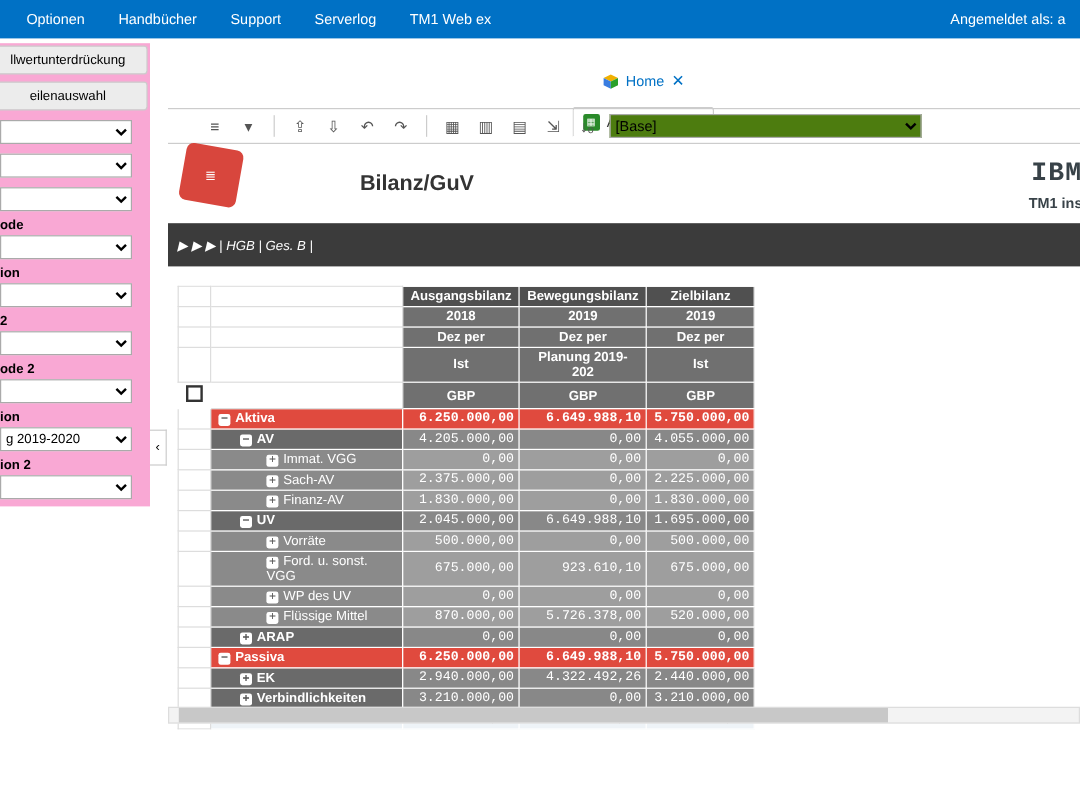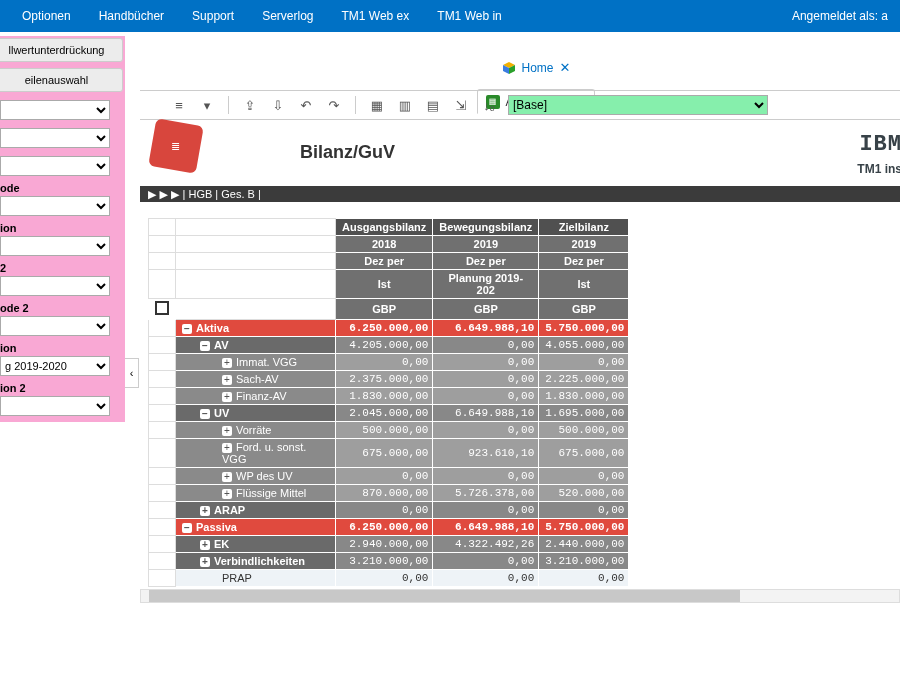--- a/index.html
+++ b/index.html
@@ -31,32 +31,32 @@
 .tab .cube-icon { width:14px; height:14px; display:inline-flex; align-items:center; justify-content:center; }
 .tab .close { color:#0071c5; font-size:13px; cursor:pointer; }
 .tab .label { color:#0071c5; }
 .tab.active .label { color:#333; }
 .tab .sheet-icon { width:14px; height:14px; background:#2a8a2a; border-radius:2px; display:inline-flex; align-items:center; justify-content:center; font-size:8px; color:#fff; }
 
 
 .toolbar { margin-top:4px; height:30px; border-top:1px solid #ccc; border-bottom:1px solid #ccc; display:flex; align-items:center; padding:0 30px; gap:10px; font-size:12px; }
 .toolbar .tbtn { width:18px; height:18px; display:inline-flex; align-items:center; justify-content:center; color:#555; cursor:pointer; font-size:13px; }
 .toolbar .sep { width:1px; height:18px; background:#ccc; margin:0 2px; }
-.toolbar select { height:20px; width:260px; font-size:12px; border:1px solid #aaa; background:#86efac; }
+.toolbar select { height:20px; width:260px; font-size:12px; border:1px solid #aaa; background:#4d7c0f; }
 
 
 .sheet-header { position:relative; height:60px; margin-top:6px; }
 .logo-diamond { position:absolute; left:12px; top:-4px; width:48px; height:48px; background:#d8463d; transform:rotate(10deg); border-radius:6px; display:flex; align-items:center; justify-content:center; }
 .logo-diamond .inner { transform:rotate(-10deg); color:#fff; font-size:11px; }
 .report-title { position:absolute; left:160px; top:16px; font-size:18px; font-weight:700; color:#333; }
 .ibm-brand { position:absolute; right:-2px; top:6px; font-size:22px; font-weight:800; font-family:"Courier New",monospace; letter-spacing:1px; color:#384248; }
 .ibm-sub { position:absolute; right:-2px; top:36px; font-size:12px; font-weight:700; color:#384248; }
 
 
-.crumb { height:16px; background:#3b3b3b; color:#fff; font-size:11px; display:flex; align-items:center; padding:0 8px; gap:6px; }
+.crumb { height:36px; background:#3b3b3b; color:#fff; font-size:11px; display:flex; align-items:center; padding:0 8px; gap:6px;font-style:italic; }
 
 
 .grid-wrap { margin-top:16px; padding-left:8px; overflow-x:auto; }
 .grid { border-collapse:collapse; font-size:11px; }
 .grid td, .grid th { border:1px solid #fff; padding:2px 6px; text-align:center; }
 .grid .col-hdr { background:#505050; color:#fff; font-weight:700; width:72px; min-width:72px; }
 .grid .col-hdr2 { background:#707070; color:#fff; font-weight:700; }
 .grid .chk-cell { width:18px; background:#fff; }
 .grid .chk { width:14px; height:14px; border:2px solid #333; display:inline-block; }
 .grid .row-head { text-align:left; color:#fff; padding-left:6px; width:160px; min-width:160px; font-weight:600; }
@@ -79,21 +79,20 @@
 </style>
 </head>
 <body>
 
 <div class="topnav">
   <div class="nav-item">Optionen</div>
   <div class="nav-item">Handbücher</div>
   <div class="nav-item">Support</div>
   <div class="nav-item">Serverlog</div>
   <div class="nav-item">TM1 Web ex</div>
-  <div class="nav-item">TM1 Web in</div>
   <div class="spacer"></div>
   <div class="user">Angemeldet als: a</div>
 </div>
 
 <div class="sidebar">
   <div class="side-btn">llwertunterdrückung</div>
   <div class="side-btn">eilenauswahl</div>
 
   <div class="side-group"><select class="side-select"></select></div>
   <div class="side-group"><select class="side-select"></select></div>

